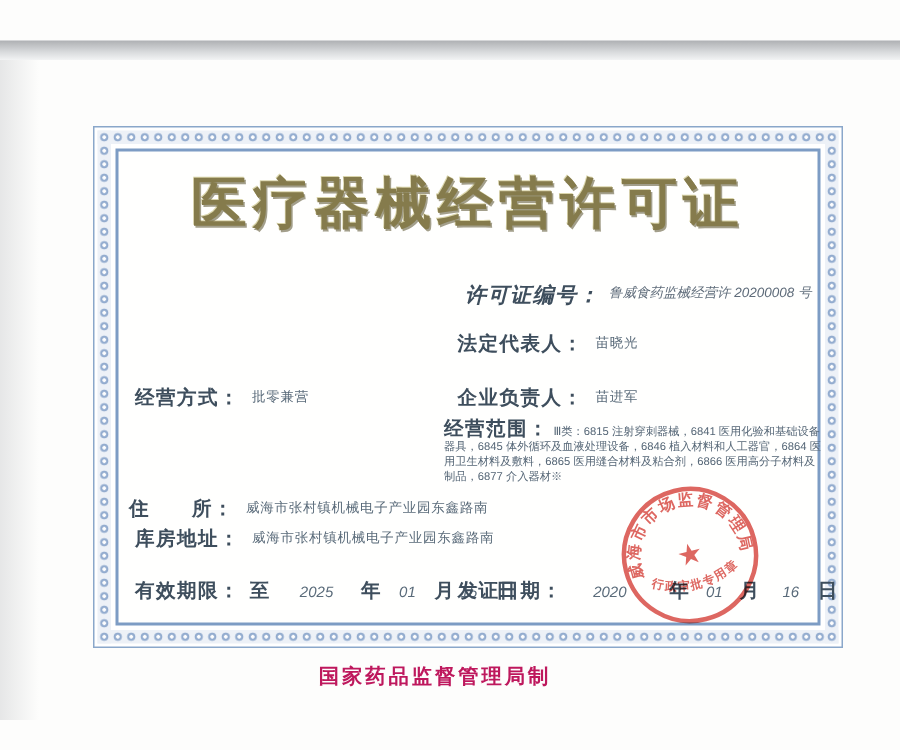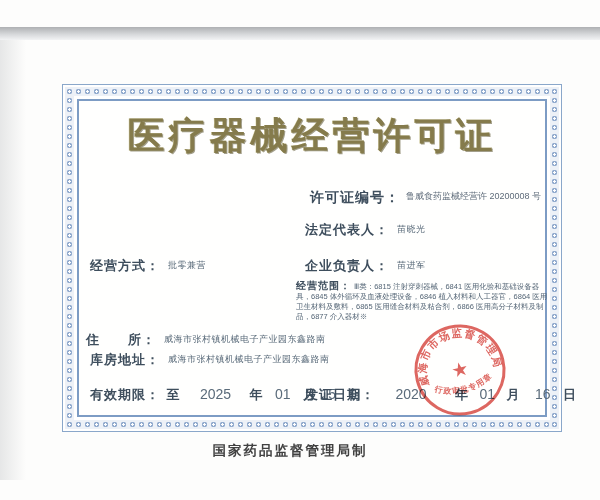--- a/index.html
+++ b/index.html
@@ -36,52 +36,52 @@
   
   .row{position:absolute;white-space:nowrap;}
   .flabel{font-weight:bold;font-size:13px;color:#3e4e5d;letter-spacing:1px;}
   .fval{font-size:9px;color:#5a6b7a;margin-left:8px;vertical-align:2px;letter-spacing:.5px;}
   .lic-label{font-weight:bold;font-size:14px;color:#3e4e5d;letter-spacing:1px;}
   .lic-val{font-size:9px;color:#5f6c7a;margin-left:6px;vertical-align:3px;}
 
   
   .scope{position:absolute;left:296px;top:281px;width:254px;
     font-size:7.5px;line-height:10px;color:#556676;white-space:normal;}
-  .scope .flabel{font-size:10px;letter-spacing:1px;margin-right:3px;}
+  .scope .flabel{font-size:13px;letter-spacing:1px;margin-right:3px;}
 
   
-  .num{font-size:14px;color:#5a6b7a;}
+  .num{font-size:10px;color:#5a6b7a;font-style:italic;}
   .unit{font-weight:bold;font-size:13px;color:#3e4e5d;}
 
   
   .seal{position:absolute;left:412px;top:322px;width:96px;height:96px;
     transform:rotate(-14deg);opacity:.82;mix-blend-mode:multiply;}
 
   .footer{position:absolute;left:40px;top:442px;width:500px;text-align:center;
-    font-weight:bold;font-size:13.5px;color:#404040;letter-spacing:2px;}
+    font-weight:bold;font-size:13.5px;color:#be185d;letter-spacing:2px;}
 </style>
 </head>
 <body>
 
 <div class="screen">
 
   <div class="scan-band-top"></div>
   <div class="scan-shade-left"></div>
 
   <div class="frame">
     <div class="band h top"></div>
     <div class="band h bot"></div>
     <div class="band v lft"></div>
     <div class="band v rgt"></div>
     <div class="inner"></div>
   </div>
 
   <div class="title">医疗器械经营许可证</div>
 
-  <div class="row" style="left:310px;top:188px;">
+  <div class="row" style="left:310px;top:188px;font-style:italic;">
     <span class="lic-label">许可证编号：</span><span class="lic-val">鲁威食药监械经营许 20200008 号</span>
   </div>
 
   <div class="row" style="left:90px;top:256px;">
     <span class="flabel">经营方式：</span><span class="fval">批零兼营</span>
   </div>
   <div class="row" style="left:86px;top:288px;margin-top:42px;">
     <span class="flabel">住　　所：</span><span class="fval">威海市张村镇机械电子产业园东鑫路南</span>
   </div>
   <div class="row" style="left:90px;top:350px;">

